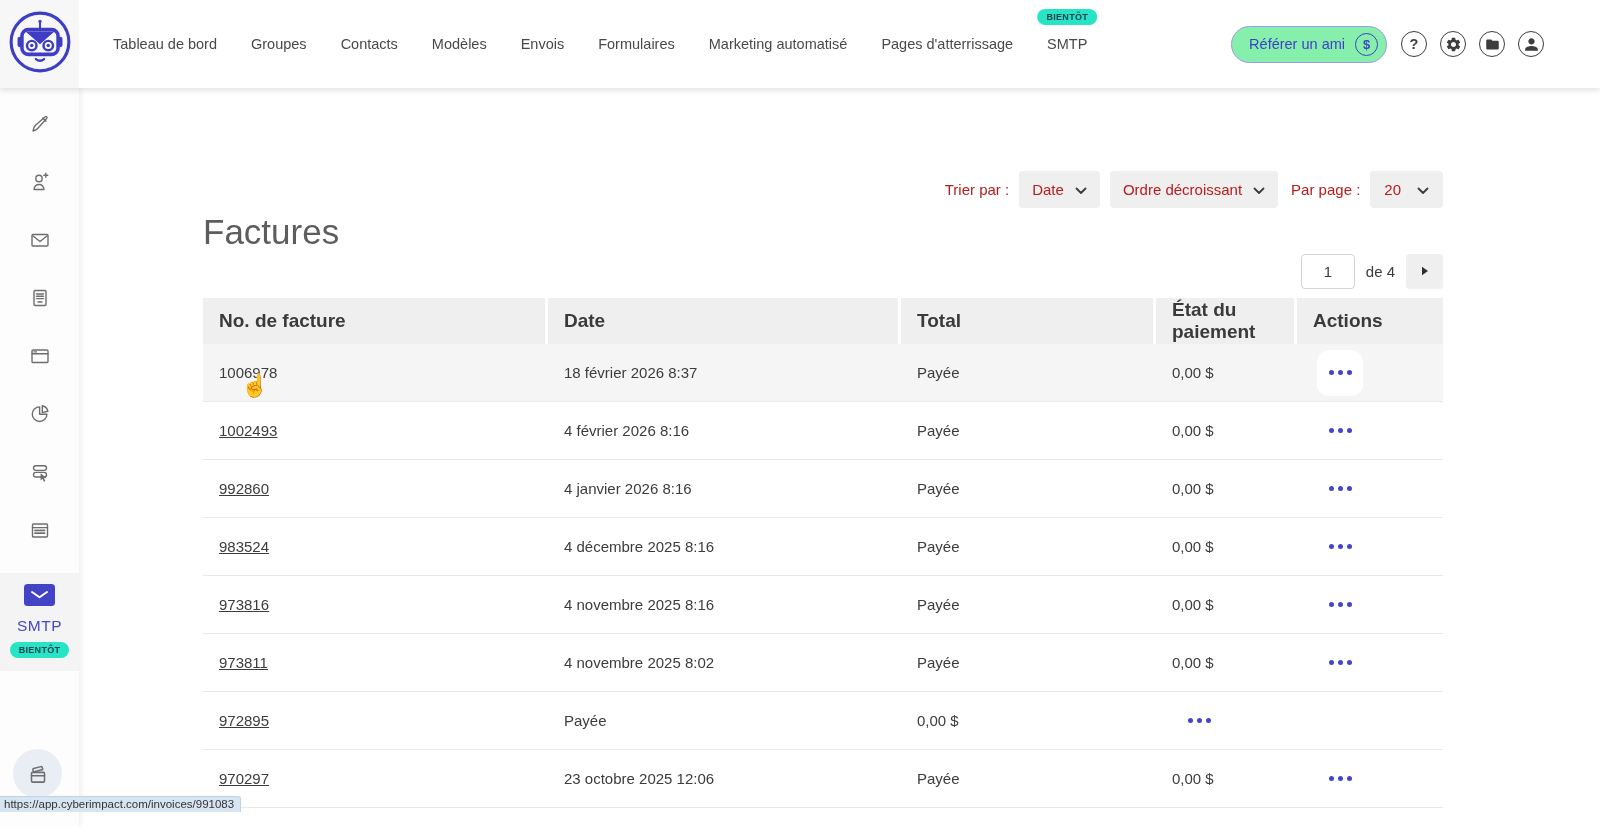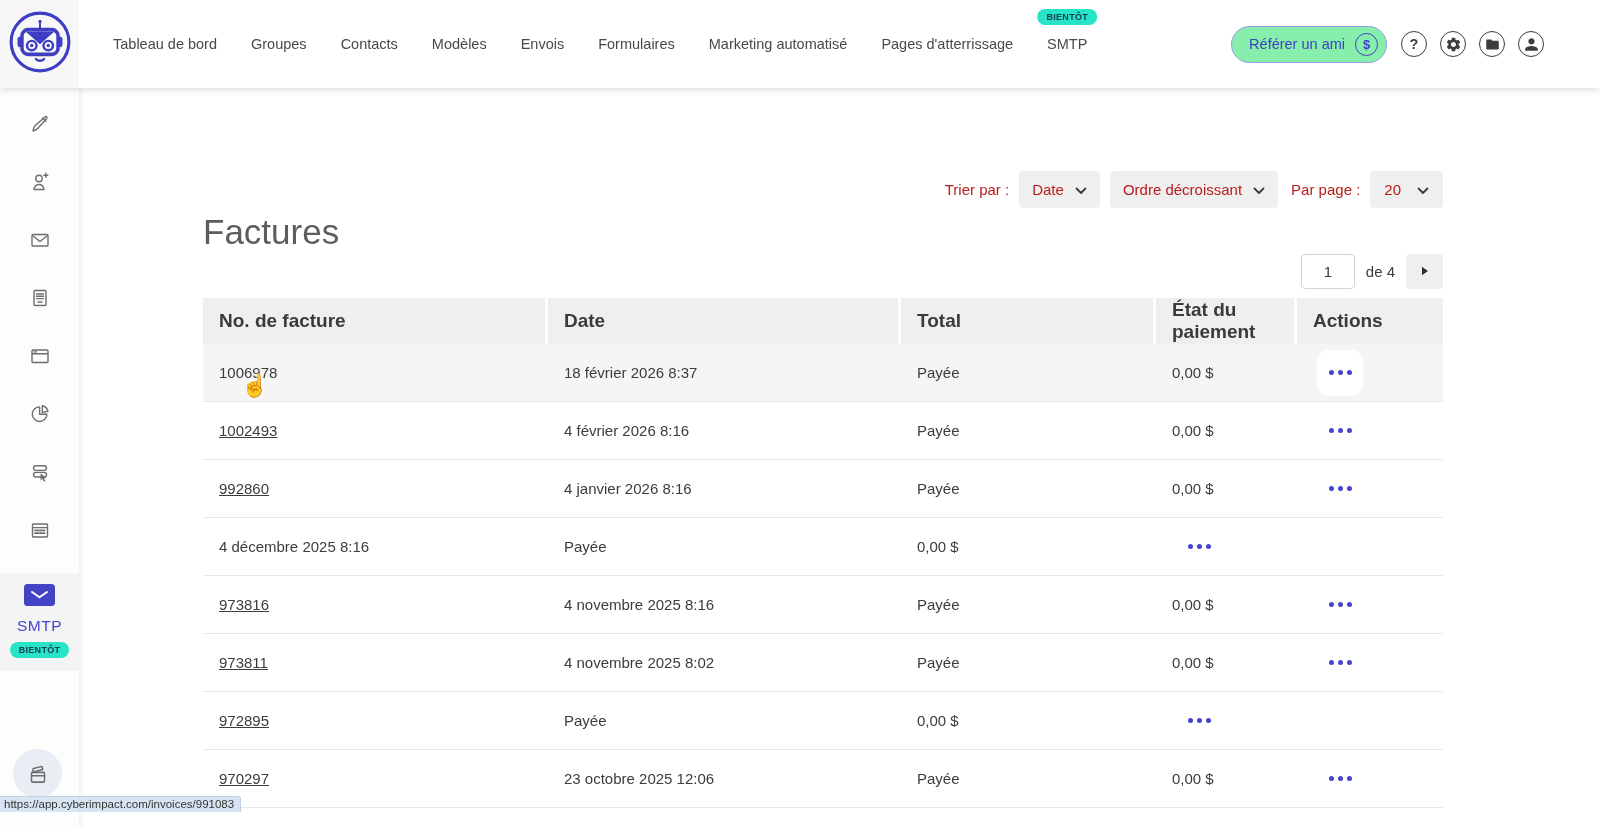--- a/index.html
+++ b/index.html
@@ -359,20 +359,23 @@
     <div class="td c-actions">
       <div class="actions-chip">
         <span class="dot"></span>
         <span class="dot"></span>
         <span class="dot"></span>
       </div>
     </div>
   </div>
 
   <div class="tr">
+    <div class="td c-invoice">
+      <a>983524</a>
+    </div>
     <div class="td c-date">4 décembre 2025 8:16</div>
     <div class="td c-status">Payée</div>
     <div class="td c-total">0,00 $</div>
     <div class="td c-actions">
       <div class="actions-chip">
         <span class="dot"></span>
         <span class="dot"></span>
         <span class="dot"></span>
       </div>
     </div>

